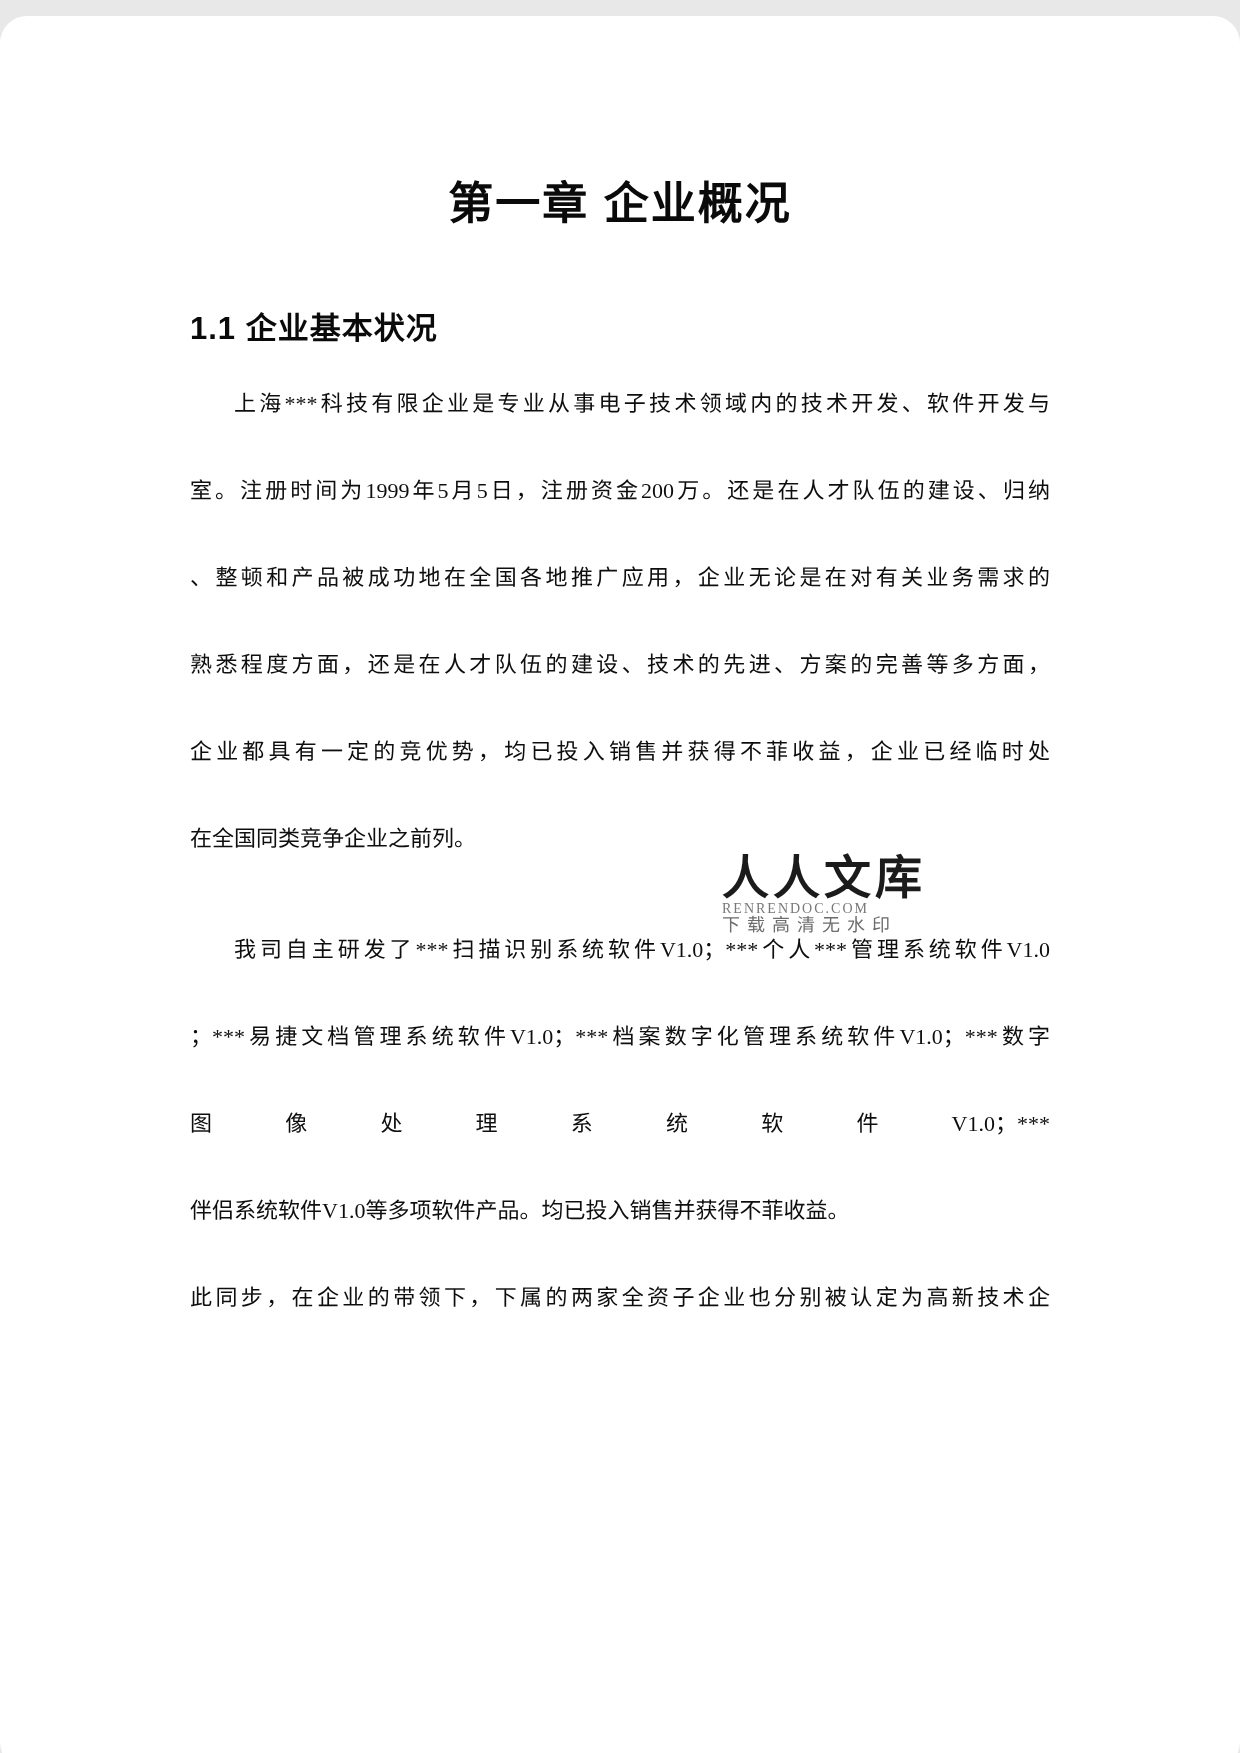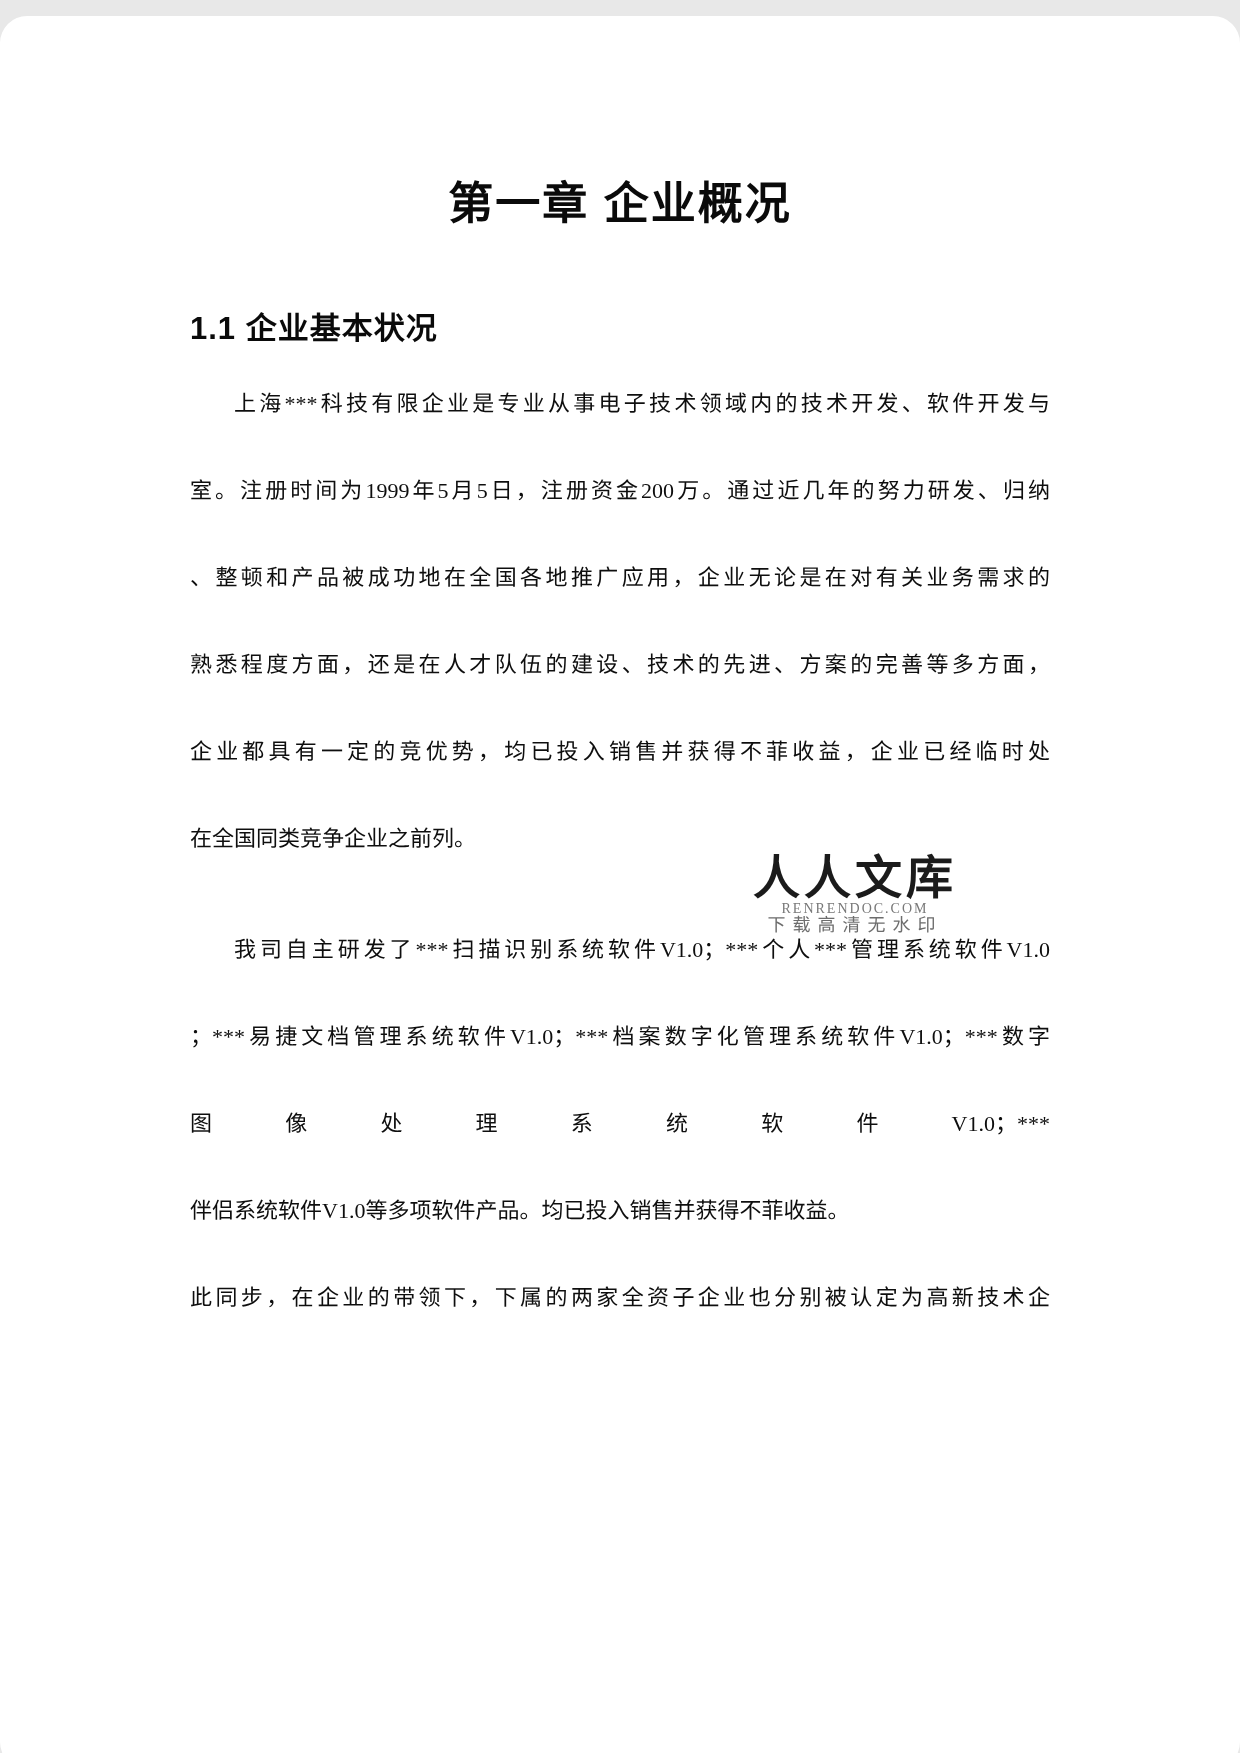--- a/index.html
+++ b/index.html
@@ -57,24 +57,23 @@
     color: #0e0e0e;
   }
   .line.last {
     text-align-last: left;
   }
   .line.indent {
     text-indent: 2em;
   }
   .watermark {
     position: absolute;
-    left: 747px;
+    left: 722px;
     top: 842px;
     width: 216px;
-    text-align: center;
     pointer-events: none;
   }
   .watermark-brand {
     font-family: "Liberation Sans", "DejaVu Sans", sans-serif;
     font-weight: 700;
     font-size: 47px;
     line-height: 40px;
     letter-spacing: 4px;
     color: #1b1b1b;
     white-space: nowrap;
@@ -103,21 +102,21 @@
 
 <div class="page">
   <div class="content">
 
     <div class="doc-title">第一章 企业概况</div>
 
     <div class="section-heading heading-1">1.1 企业基本状况</div>
 
     <div class="para p1">
       <div class="line indent">上海***科技有限企业是专业从事电子技术领域内的技术开发、软件开发与</div>
-      <div class="line">室。注册时间为1999年5月5日，注册资金200万。通过近几年的努力研发、归纳</div>
+      <div class="line">室。注册时间为1999年5月5日，注册资金200万。还是在人才队伍的建设、归纳</div>
       <div class="line">、整顿和产品被成功地在全国各地推广应用，企业无论是在对有关业务需求的</div>
       <div class="line">熟悉程度方面，还是在人才队伍的建设、技术的先进、方案的完善等多方面，</div>
       <div class="line">企业都具有一定的竞优势，均已投入销售并获得不菲收益，企业已经临时处</div>
       <div class="line last">在全国同类竞争企业之前列。</div>
     </div>
 
     <div class="para p2">
       <div class="line indent">我司自主研发了***扫描识别系统软件V1.0；***个人***管理系统软件V1.0</div>
       <div class="line">；***易捷文档管理系统软件V1.0；***档案数字化管理系统软件V1.0；***数字</div>
       <div class="line">图像处理系统软件V1.0；***</div>

